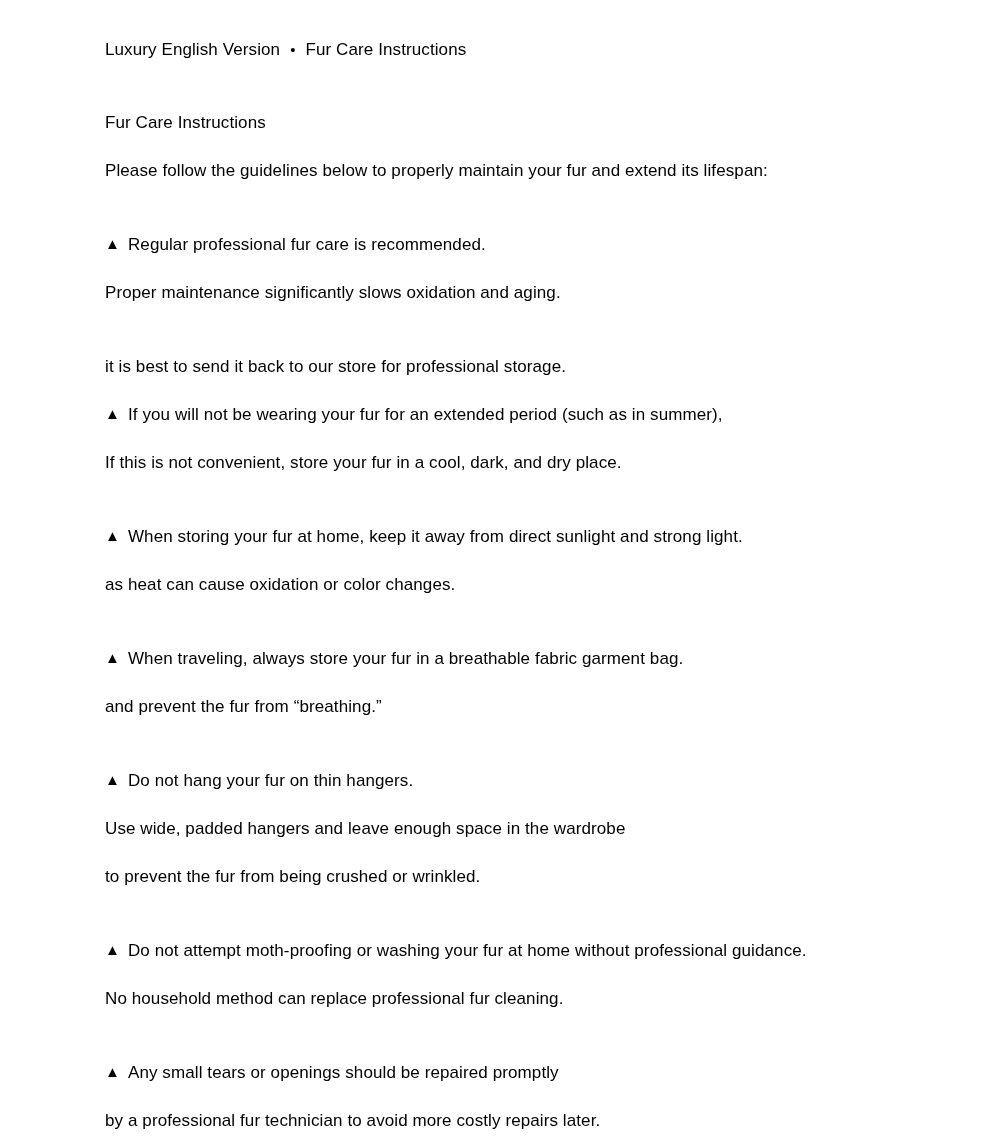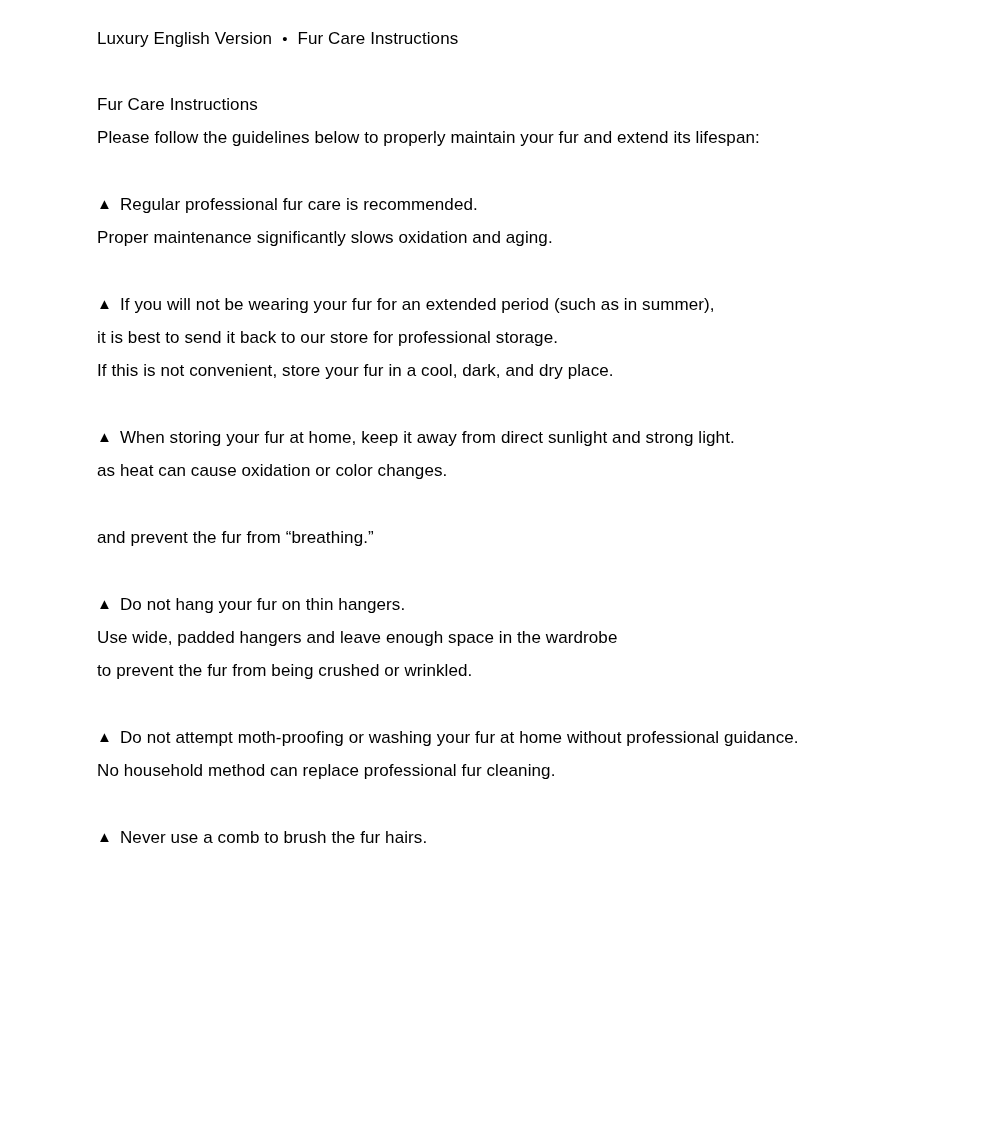--- a/index.html
+++ b/index.html
@@ -11,23 +11,23 @@
     width: 1000px;
     height: 1140px;
     font-family: "Liberation Sans", "DejaVu Sans", sans-serif;
     color: #000000;
     overflow: hidden;
   }
   .page {
     padding: 22px 30px 0 97px;
   }
   .line {
-    margin: 0;
+    margin: 8px;
     font-size: 17px;
-    line-height: 33px;
+    line-height: 40px;
     white-space: nowrap;
     letter-spacing: 0.1px;
   }
   .header-line .sep {
     margin: 0 10px;
     font-size: 15px;
   }
   .doc-title {
     margin-top: 33px;
   }
@@ -52,43 +52,48 @@
 
   <p class="line doc-title">Fur Care Instructions</p>
   <p class="line">Please follow the guidelines below to properly maintain your fur and extend its lifespan:</p>
 
   <div class="section">
     <p class="line"><span class="bullet">▲</span><span>Regular professional fur care is recommended.</span></p>
     <p class="line">Proper maintenance significantly slows oxidation and aging.</p>
   </div>
 
   <div class="section">
+    <p class="line">it is best to send it back to our store for professional storage.</p>
     <p class="line"><span class="bullet">▲</span><span>If you will not be wearing your fur for an extended period (such as in summer),</span></p>
-    <p class="line">it is best to send it back to our store for professional storage.</p>
     <p class="line">If this is not convenient, store your fur in a cool, dark, and dry place.</p>
   </div>
 
   <div class="section">
     <p class="line"><span class="bullet">▲</span><span>When storing your fur at home, keep it away from direct sunlight and strong light.</span></p>
     <p class="line">as heat can cause oxidation or color changes.</p>
   </div>
 
   <div class="section">
+    <p class="line"><span class="bullet">▲</span><span>When traveling, always store your fur in a breathable fabric garment bag.</span></p>
     <p class="line">and prevent the fur from “breathing.”</p>
   </div>
 
   <div class="section">
     <p class="line"><span class="bullet">▲</span><span>Do not hang your fur on thin hangers.</span></p>
     <p class="line">Use wide, padded hangers and leave enough space in the wardrobe</p>
     <p class="line">to prevent the fur from being crushed or wrinkled.</p>
   </div>
 
   <div class="section">
     <p class="line"><span class="bullet">▲</span><span>Do not attempt moth-proofing or washing your fur at home without professional guidance.</span></p>
     <p class="line">No household method can replace professional fur cleaning.</p>
   </div>
 
+  <div class="section">
+    <p class="line"><span class="bullet">▲</span><span>Any small tears or openings should be repaired promptly</span></p>
+    <p class="line">by a professional fur technician to avoid more costly repairs later.</p>
+  </div>
 
   <div class="section">
     <p class="line"><span class="bullet">▲</span><span>Never use a comb to brush the fur hairs.</span></p>
   </div>
 
 </div>
 
 </body></html>

